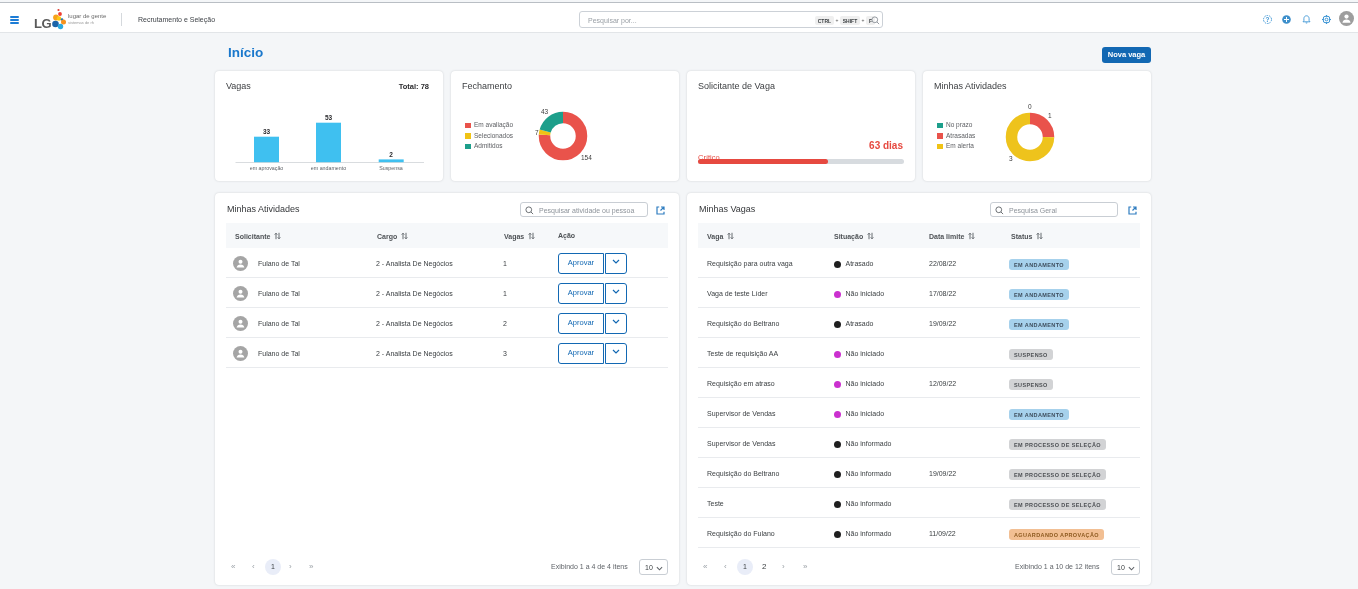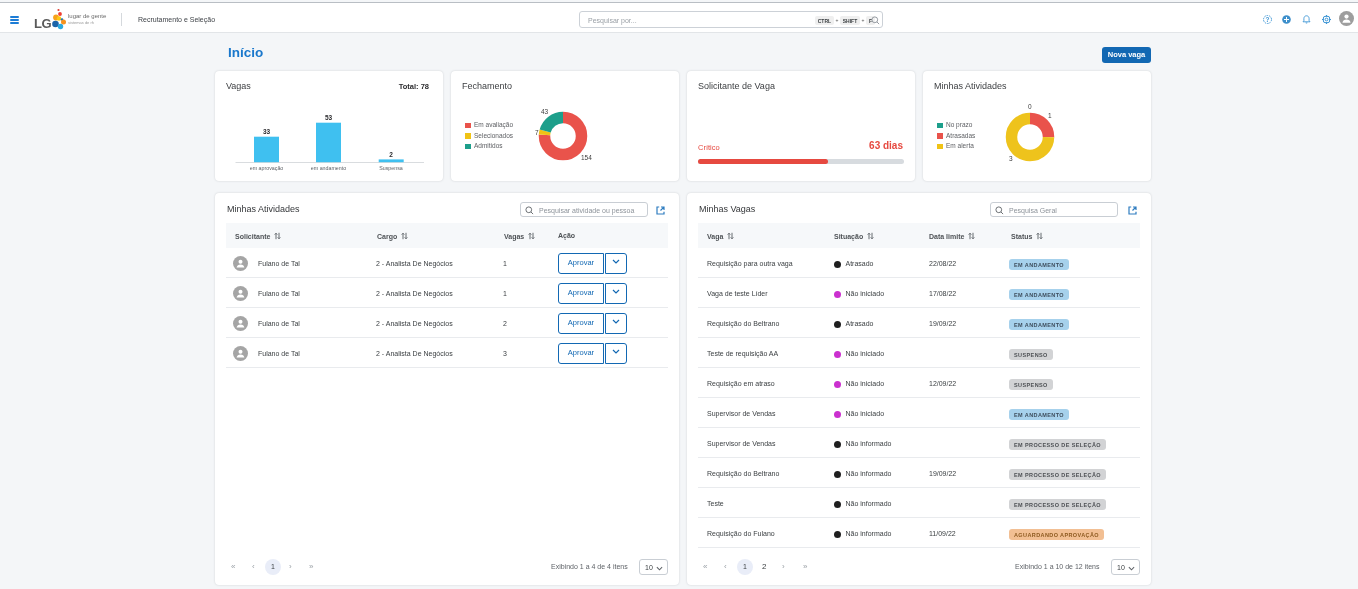--- a/index.html
+++ b/index.html
@@ -25,21 +25,21 @@
 .c1 { left:0; top:38px; width:228px; height:110px; }
 .c2 { left:236px; top:38px; width:228px; height:110px; }
 .c3 { left:472px; top:38px; width:228px; height:110px; }
 .c4 { left:708px; top:38px; width:228px; height:110px; }
 .ctitle { position:absolute; left:11px; top:10px; font-size:9px; color:#3f4144; }
 .ctotal { position:absolute; right:14px; top:11px; font-size:7.5px; font-weight:bold; color:#2b2b2e; }
 .legend { position:absolute; left:14px; top:51px; font-size:6.5px; color:#5f6165; }
 .legend div { margin-bottom:4px; height:6.5px; line-height:6.5px; }
 .sq { display:inline-block; width:5.5px; height:5.5px; margin-right:3.5px; vertical-align:top; margin-top:0.5px; }
 .dlabel { position:absolute; font-size:6.5px; color:#3c3c3c; }
-.critico { position:absolute; left:11px; top:72px; font-size:7.5px; color:#e64940; }
+.critico { position:absolute; left:11px; top:82px; font-size:7.5px; color:#e64940; }
 .dias { position:absolute; right:12px; top:69px; font-size:10px; font-weight:bold; color:#e64940; }
 .pbar { position:absolute; left:11px; top:88px; width:206px; height:4.5px; border-radius:2.5px; background:#d7dbdf; }
 .pbar div { width:63%; height:4.5px; border-radius:2.5px; background:#e64940; }
 .panel { position:absolute; top:160px; width:464px; height:392px; background:#fff; border-radius:4px; box-shadow:0 0 2px rgba(150,155,165,0.45); }
 .pL { left:0; }
 .pR { left:472px; }
 .ptitle { position:absolute; left:12px; top:11px; font-size:9px; color:#35373a; }
 .psearch { position:absolute; left:305px; top:9px; width:128px; height:15px; border:1px solid #c9ced4; border-radius:3px; background:#fff; }
 .psearch span { position:absolute; left:18px; top:4px; font-size:7px; color:#8d939a; }
 .expico { position:absolute; left:441px; top:13px; }

